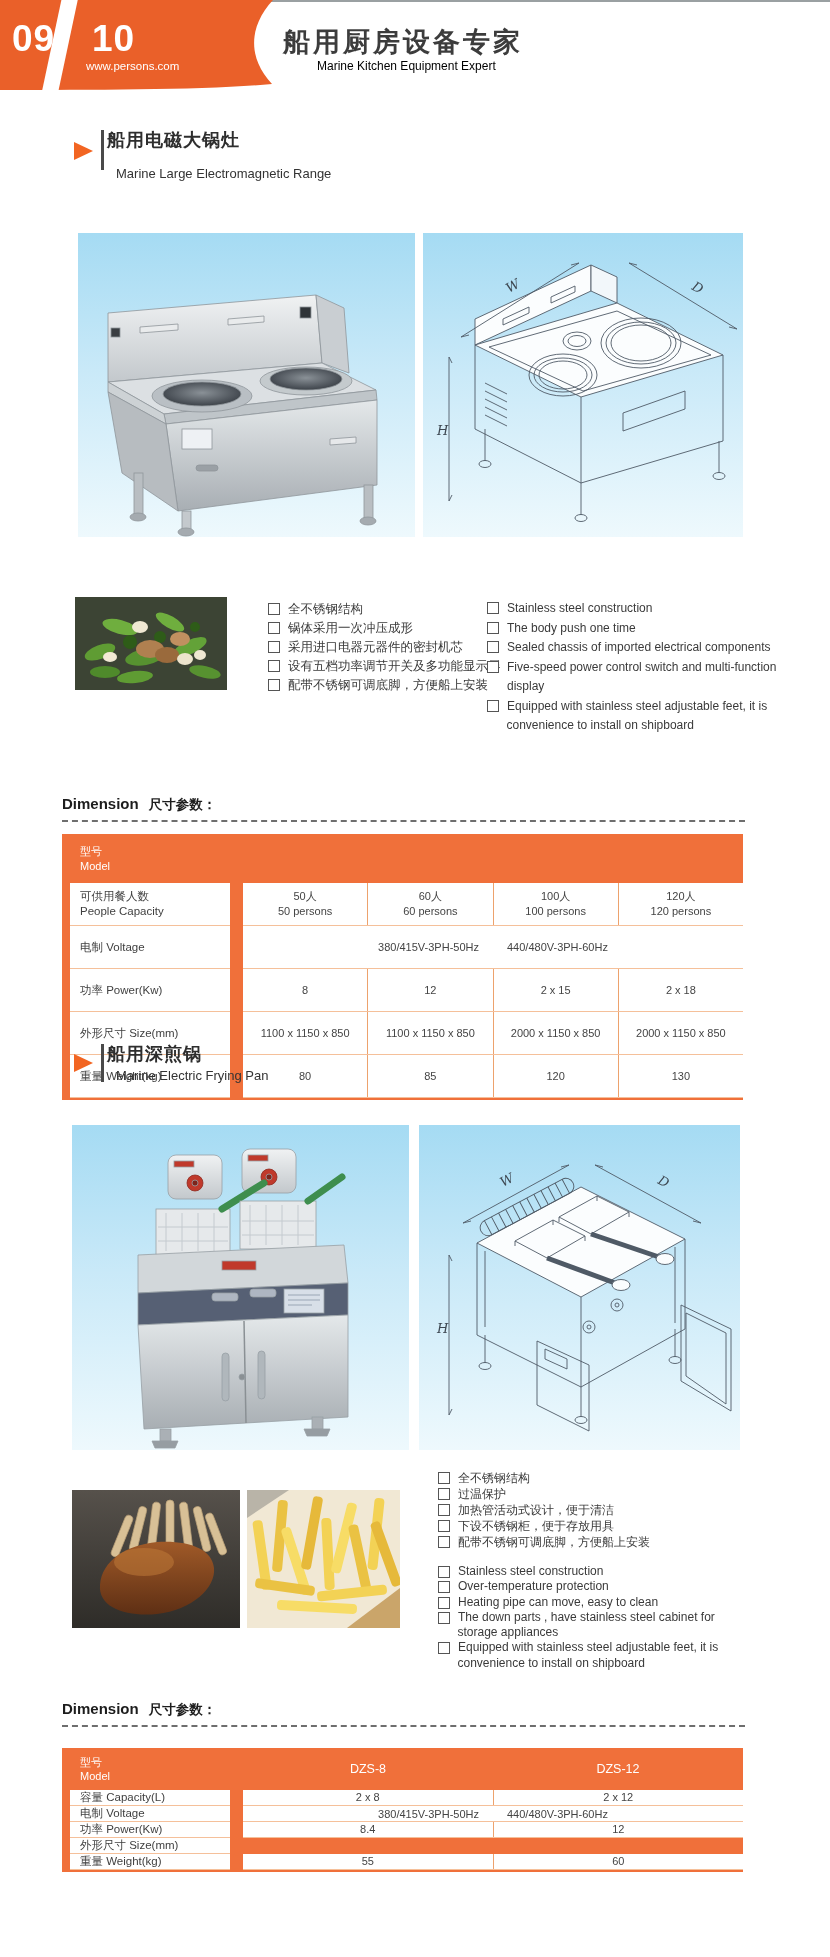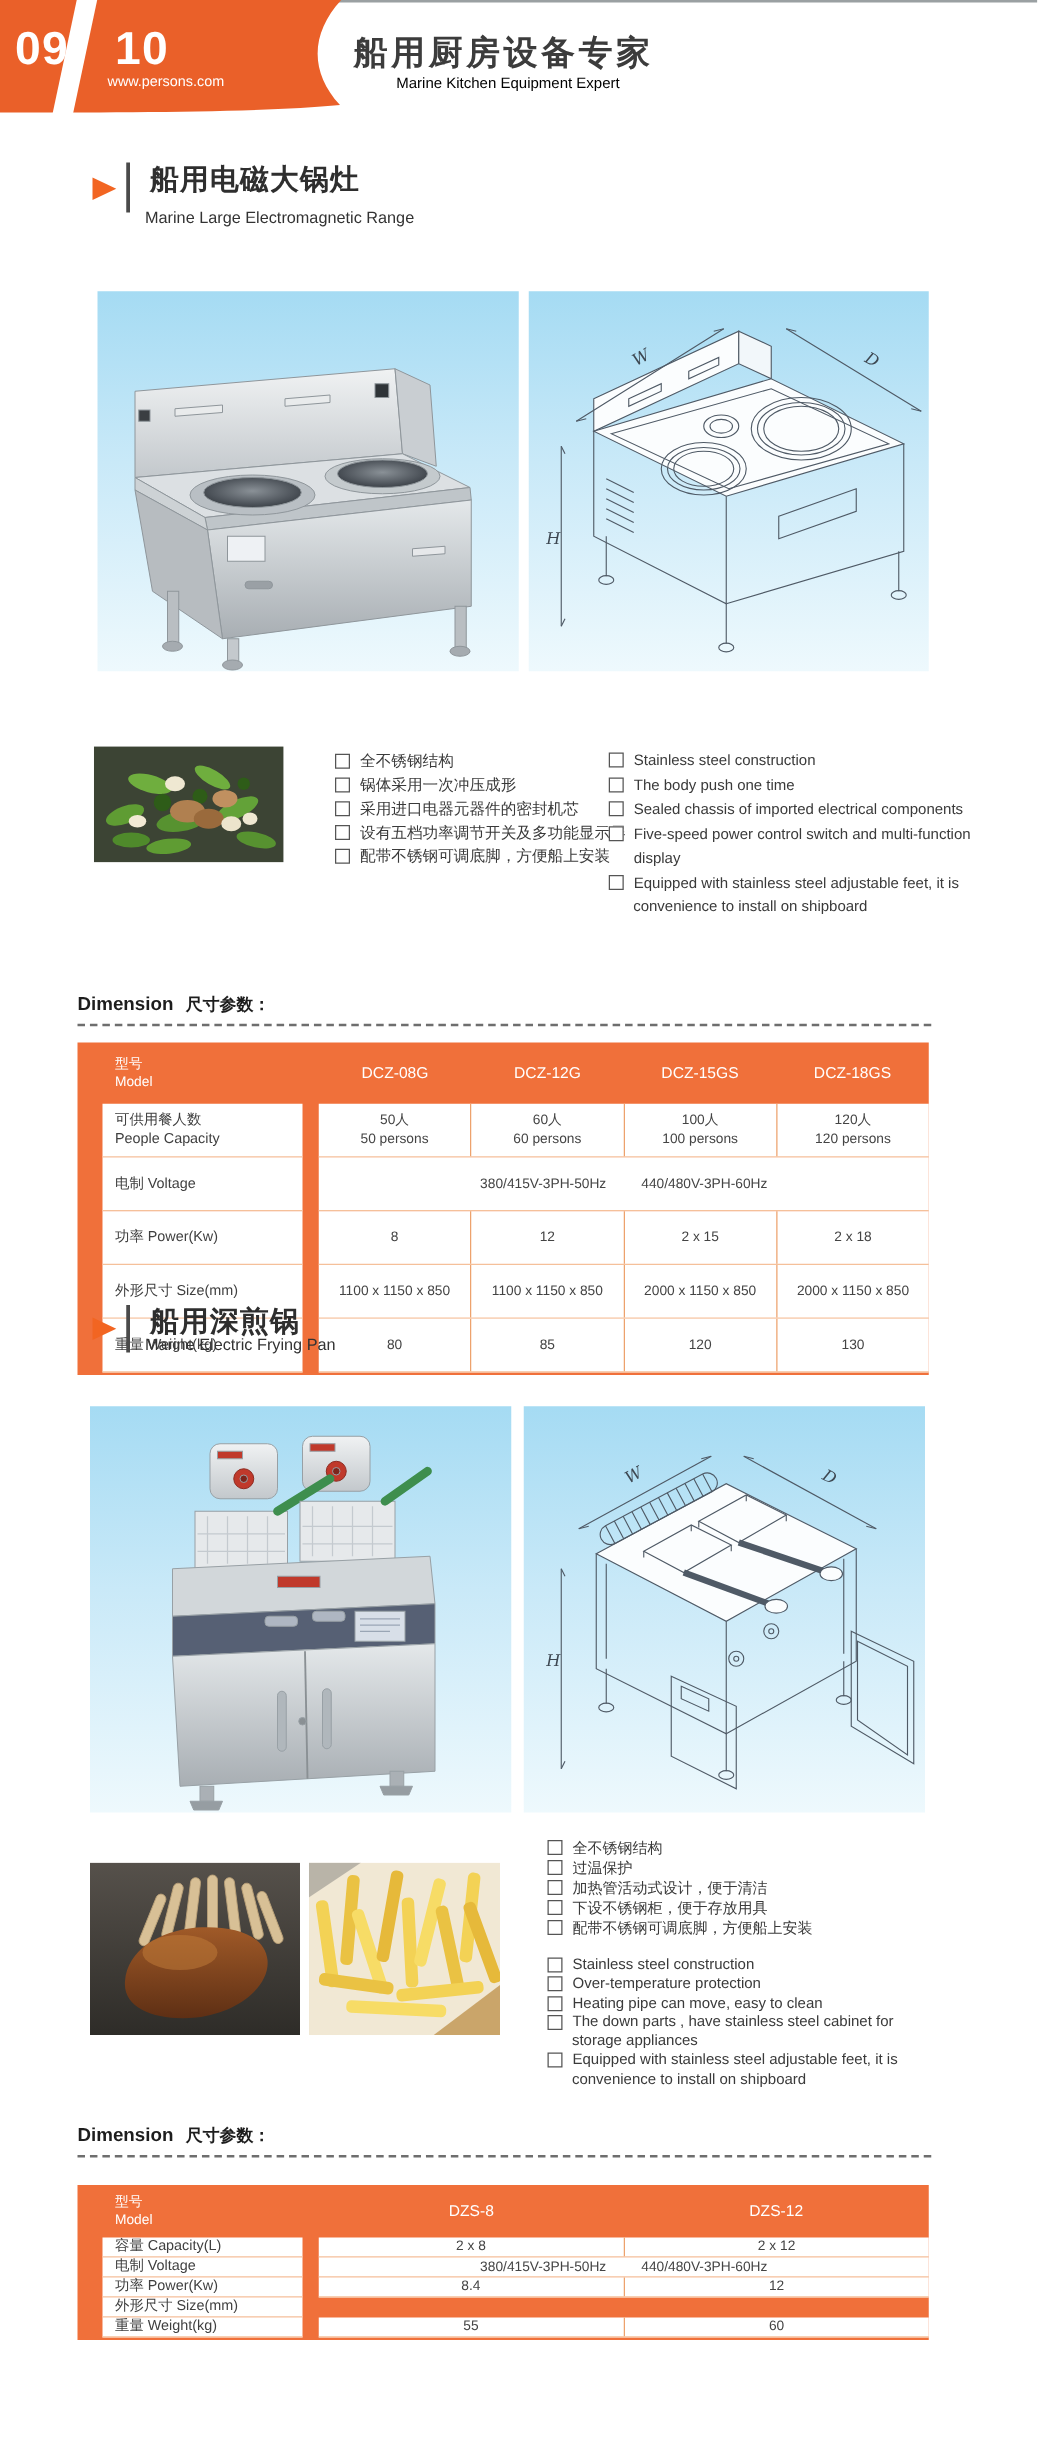--- a/index.html
+++ b/index.html
@@ -12,21 +12,21 @@
   #pg-left{top:18px;left:12px;}
   #pg-right{top:18px;left:92px;}
   .website{position:absolute;top:60px;left:86px;color:#fff;font-size:11.5px;}
   .hdr-title-cn{position:absolute;top:24px;left:283px;font-size:27px;font-weight:bold;color:#3c3c3c;letter-spacing:3px;}
   .hdr-title-en{position:absolute;top:59px;left:277px;font-size:12px;color:#000000;margin-left:40px;}
   
   .sec-head{position:absolute;left:72px;}
   .sec-head .tri{position:absolute;left:2px;width:0;height:0;
       border-left:19px solid #f26522;border-top:9px solid transparent;border-bottom:9px solid transparent;}
   .sec-head .vbar{position:absolute;left:29px;top:2px;width:3px;background:#4a4a4a;}
-  .sec-head .cn{position:absolute;left:48px;top:0;font-size:23px;font-weight:bold;color:#2e2e2e;letter-spacing:1px;white-space:nowrap;}
+  .sec-head .cn{position:absolute;left:35px;top:0;font-size:18px;font-weight:bold;color:#2e2e2e;letter-spacing:1px;white-space:nowrap;}
   .sec-head .en{position:absolute;left:44px;font-size:13px;color:#333;white-space:nowrap;}
   #sec1-head{top:128px;} #sec1-head .tri{top:14px;} #sec1-head .vbar{height:40px;} #sec1-head .en{top:38px;}
   #sec2-head{top:1042px;} #sec2-head .tri{top:12px;} #sec2-head .vbar{height:38px;} #sec2-head .en{top:26px;}
   
   .img-panel{position:absolute;background:linear-gradient(180deg,#a5dbf3 0%,#c9e9f8 45%,#eef9fd 100%);}
   #s1-photo{left:78px;top:233px;width:337px;height:304px;}
   #s1-draw {left:423px;top:233px;width:320px;height:304px;}
   #s2-photo{left:72px;top:1125px;width:337px;height:325px;}
   #s2-draw {left:419px;top:1125px;width:321px;height:325px;}
   
@@ -45,21 +45,21 @@
   #s2-feat-en{left:438px;top:1564px;width:360px;} #s2-feat-en li{font-size:12px;line-height:15.3px;}
   #s2-feat-en .chk{margin-top:2px;}
   
   .dim-block{position:absolute;left:62px;width:683px;}
   .dim-block .t-en{font-size:15px;font-weight:bold;color:#1d1d1d;margin-right:10px;}
   .dim-block .t-cn{font-size:13.5px;font-weight:bold;color:#1d1d1d;}
   .dim-line{margin-top:6px;border-top:2px dashed #6e6e6e;height:0;}
   #dim1{top:795px;} #dim2{top:1700px;}
   
   .spec{position:absolute;left:62px;width:681px;background:#f0703a;padding-bottom:2px;}
-  .sp-row{display:flex;padding-left:12px;}
+  .sp-row{display:flex;}
   .sp-label{width:160px;margin-left:8px;display:flex;flex-direction:column;justify-content:center;
             padding-left:10px;box-sizing:border-box;font-size:11.5px;line-height:1.3;color:#3f3f3f;}
   .sp-gap{width:13px;flex:none;}
   .sp-data{flex:1;display:flex;background:#fff;border-bottom:1px solid #f5c09a;}
   .sp-cell{flex:1;display:flex;flex-direction:column;justify-content:center;align-items:center;
            text-align:center;font-size:11px;line-height:1.35;color:#444;border-left:1px solid #eda26d;}
   .sp-cell:first-child{border-left:none;}
   .sp-row .sp-label{background:#fff;border-bottom:1px solid #f5c09a;}
   .sp-row.head .sp-label{background:transparent;border-bottom:none;color:#fff;font-size:11px;}
   .sp-row.head .sp-data{background:transparent;border-bottom:none;}
@@ -251,26 +251,20 @@
     <div class="dim-line"></div>
   </div>
 
   <div class="spec" id="table1">
       <div class="sp-row head">
         <div class="sp-label">
           <div>型号</div>
           <div>Model</div>
         </div>
         <div class="sp-gap"></div>
-        <div class="sp-data">
-          <div class="sp-cell">DCZ-08G</div>
-          <div class="sp-cell">DCZ-12G</div>
-          <div class="sp-cell">DCZ-15GS</div>
-          <div class="sp-cell">DCZ-18GS</div>
-        </div>
       </div>
       <div class="sp-row">
         <div class="sp-label">
           <div>可供用餐人数</div>
           <div>People Capacity</div>
         </div>
         <div class="sp-gap"></div>
         <div class="sp-data">
           <div class="sp-cell">
             <div>50人</div>

